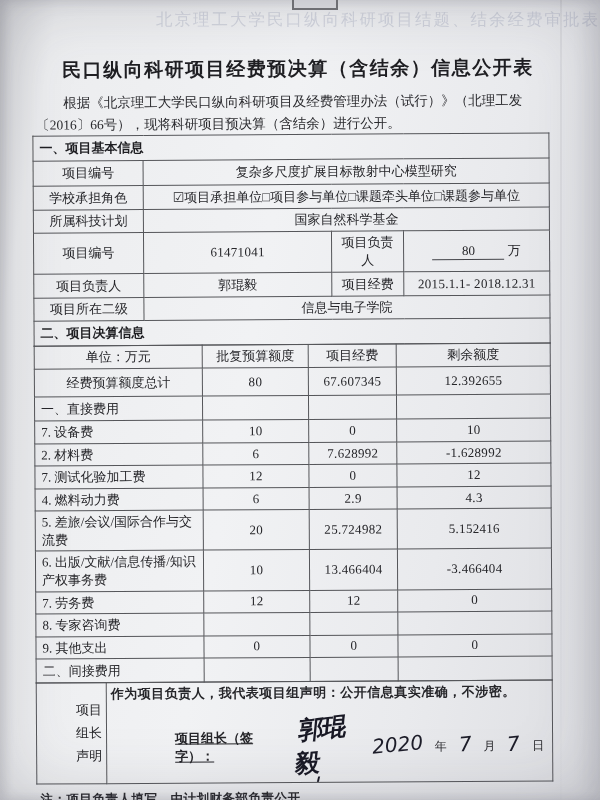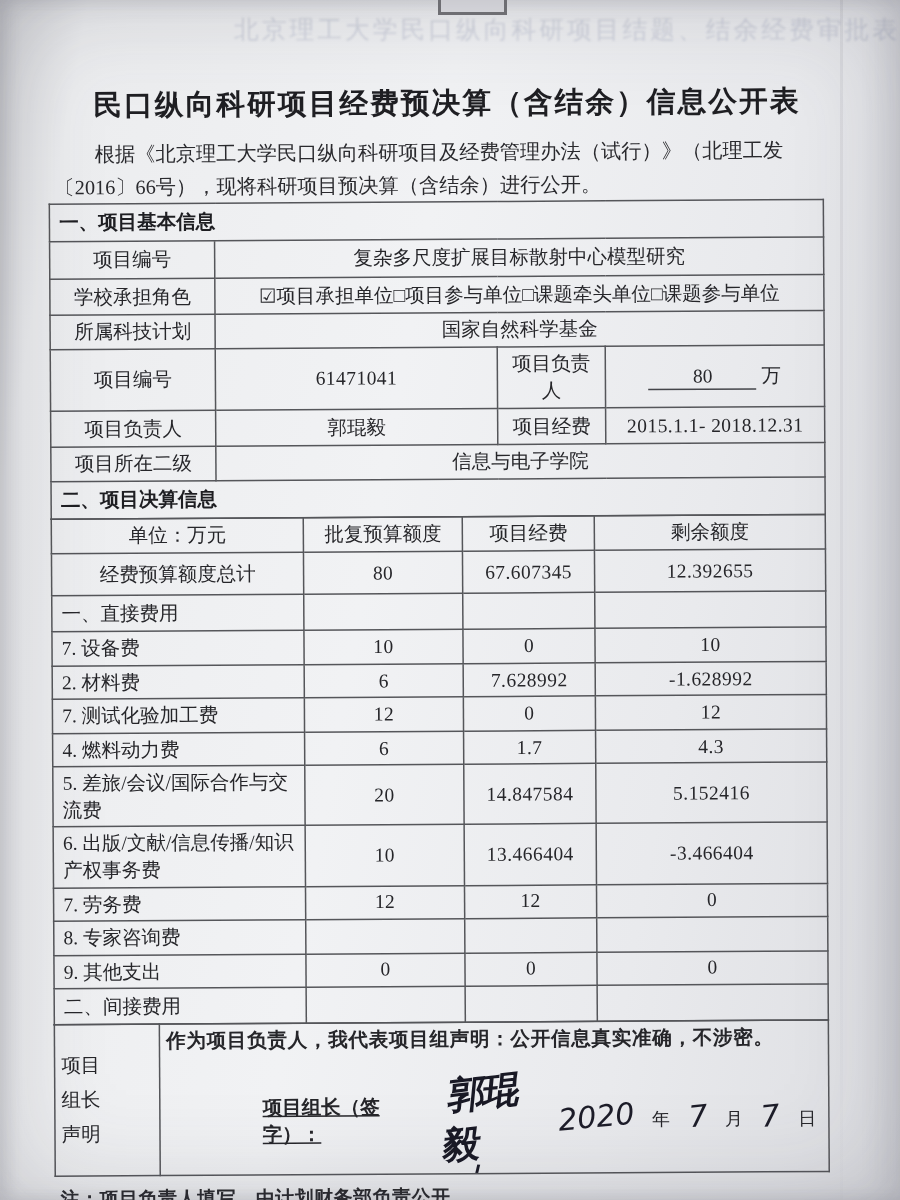--- a/index.html
+++ b/index.html
@@ -35,21 +35,21 @@
   }
   td.sec{font-family:"Liberation Sans","DejaVu Sans",sans-serif;font-weight:bold;
     font-size:13px;text-align:left;padding:3px 6px;color:#1e1e22;}
   td.lbl{text-align:center;}
   td.val{text-align:center;}
   td.num{text-align:center;letter-spacing:.3px;}
   .tblB td.expense{text-align:left;padding-left:6px;line-height:1.35;}
   .tblB tr.secrow td{height:19px;}
   .tblB tr.secrow td.expense{font-weight:normal;}
   .uline{display:inline-block;min-width:72px;text-align:center;border-bottom:1px solid #44454a;}
-  .decl-lbl{text-align:left;}
+  .decl-lbl{text-align:right;}
   .decl-lbl span{display:inline-block;width:2.1em;word-break:break-all;line-height:1.75;font-size:13px;}
   .decl-content{padding:7px 10px 8px 12px;}
   .statement{font-weight:bold;font-size:13px;letter-spacing:.5px;}
   .signrow{display:flex;align-items:center;margin-top:12px;padding-left:64px;font-size:13px;}
   .sign-label{font-weight:bold;text-decoration:underline;}
   .signature{
     display:inline-block;margin:0 6px;font-size:25px;font-weight:bold;color:#191925;
     transform:rotate(-6deg) skewX(-12deg);position:relative;top:-3px;letter-spacing:-2px;
   }
   .signature::after{
@@ -168,28 +168,28 @@
       <tr style="height:21px">
         <td class="expense">7. 测试化验加工费</td>
         <td class="num">12</td>
         <td class="num">0</td>
         <td class="num">12</td>
       </tr>
 
       <tr style="height:21px">
         <td class="expense">4. 燃料动力费</td>
         <td class="num">6</td>
-        <td class="num">1.7</td>
+        <td class="num">2.9</td>
         <td class="num">4.3</td>
       </tr>
 
       <tr style="height:21px">
         <td class="expense">5. 差旅/会议/国际合作与交流费</td>
         <td class="num">20</td>
-        <td class="num">14.847584</td>
+        <td class="num">25.724982</td>
         <td class="num">5.152416</td>
       </tr>
 
       <tr style="height:21px">
         <td class="expense">6. 出版/文献/信息传播/知识产权事务费</td>
         <td class="num">10</td>
         <td class="num">13.466404</td>
         <td class="num">-3.466404</td>
       </tr>
 

